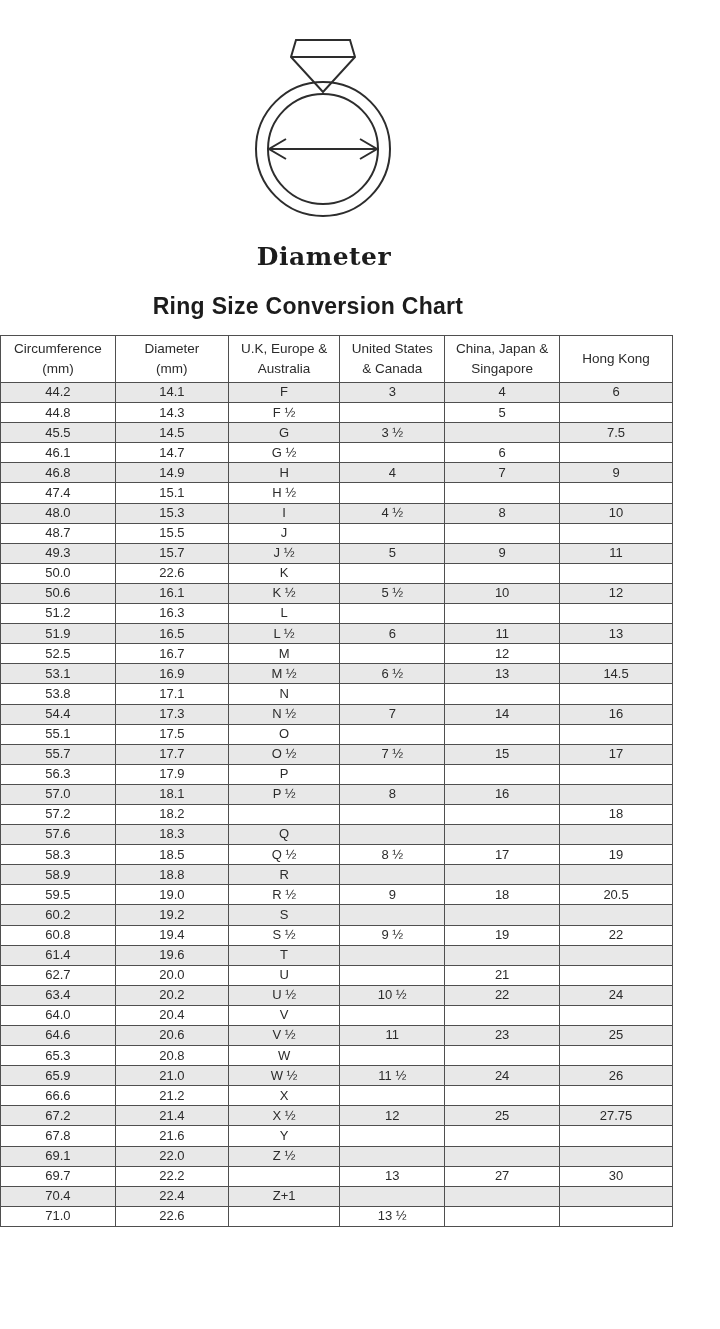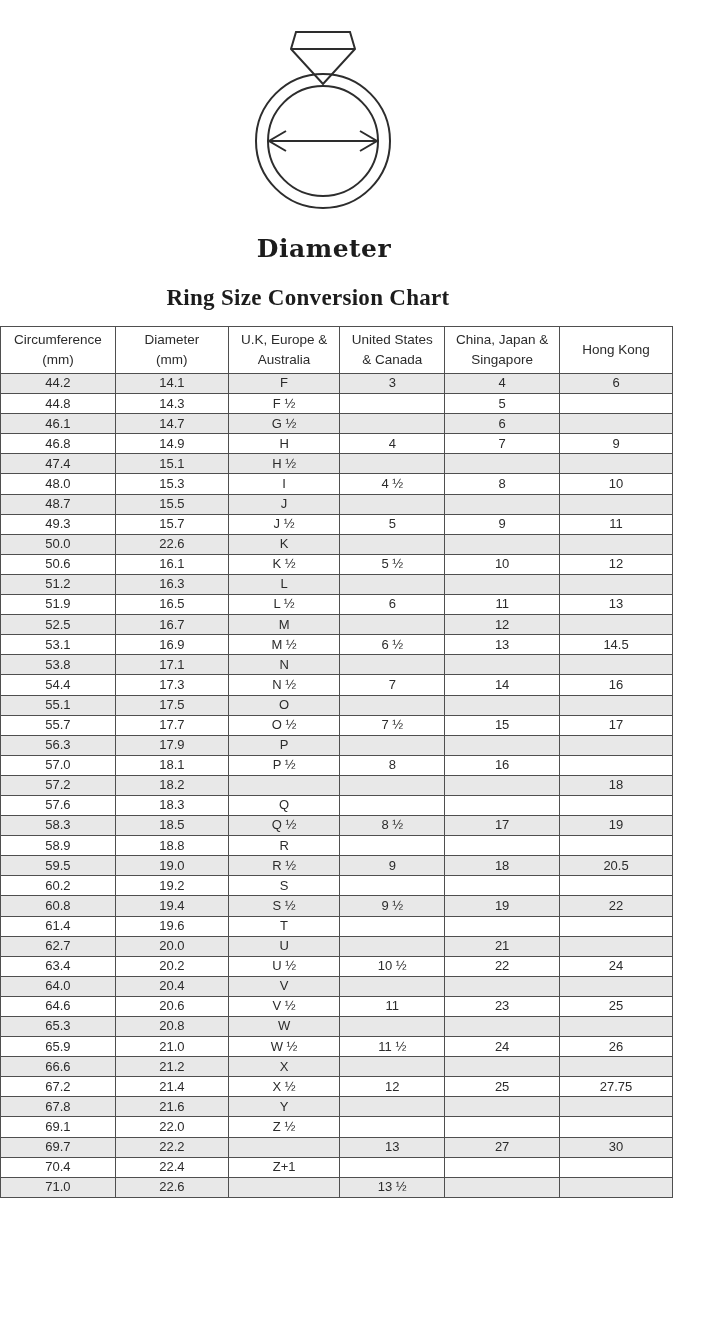--- a/index.html
+++ b/index.html
@@ -11,21 +11,21 @@
   }
   * { margin: 0; padding: 0; box-sizing: border-box; }
   html, body { background: var(--bg); }
   body {
     width: 720px;
     height: 1329px;
     font-family: "Liberation Sans", sans-serif;
     color: var(--text);
     overflow: hidden;
   }
-  .page { width: 616px; padding-top: 12px; }
+  .page { width: 616px; padding-top: 20px; }
 
   
   .diagram {
     width: 170px;
     height: 200px;
     margin: 0 auto;
     transform: translateX(15px);
   }
   .diagram svg { display: block; }
   .stroke {
@@ -42,21 +42,21 @@
     font-family: "DejaVu Serif", serif;
     font-weight: 700;
     font-size: 25px;
     letter-spacing: 0.5px;
     color: #1c1c1c;
   }
 
   .chart-title {
     margin-top: 22px;
     text-align: center;
-    font-family: Liberation Serif, serif;
+    font-family: Liberation Sans, sans-serif;
     font-weight: 700;
     font-size: 23px;
     letter-spacing: 0.3px;
     color: #1c1c1c;
   }
 
   
   table.conversion {
     width: 673px;
     margin: 15px auto 0;
@@ -150,20 +150,28 @@
         </tr>
         <tr>
           <td>44.8</td>
           <td>14.3</td>
           <td>F ½</td>
           <td></td>
           <td>5</td>
           <td></td>
         </tr>
         <tr>
+          <td>45.5</td>
+          <td>14.5</td>
+          <td>G</td>
+          <td>3 ½</td>
+          <td></td>
+          <td>7.5</td>
+        </tr>
+        <tr>
           <td>46.1</td>
           <td>14.7</td>
           <td>G ½</td>
           <td></td>
           <td>6</td>
           <td></td>
         </tr>
         <tr>
           <td>46.8</td>
           <td>14.9</td>

